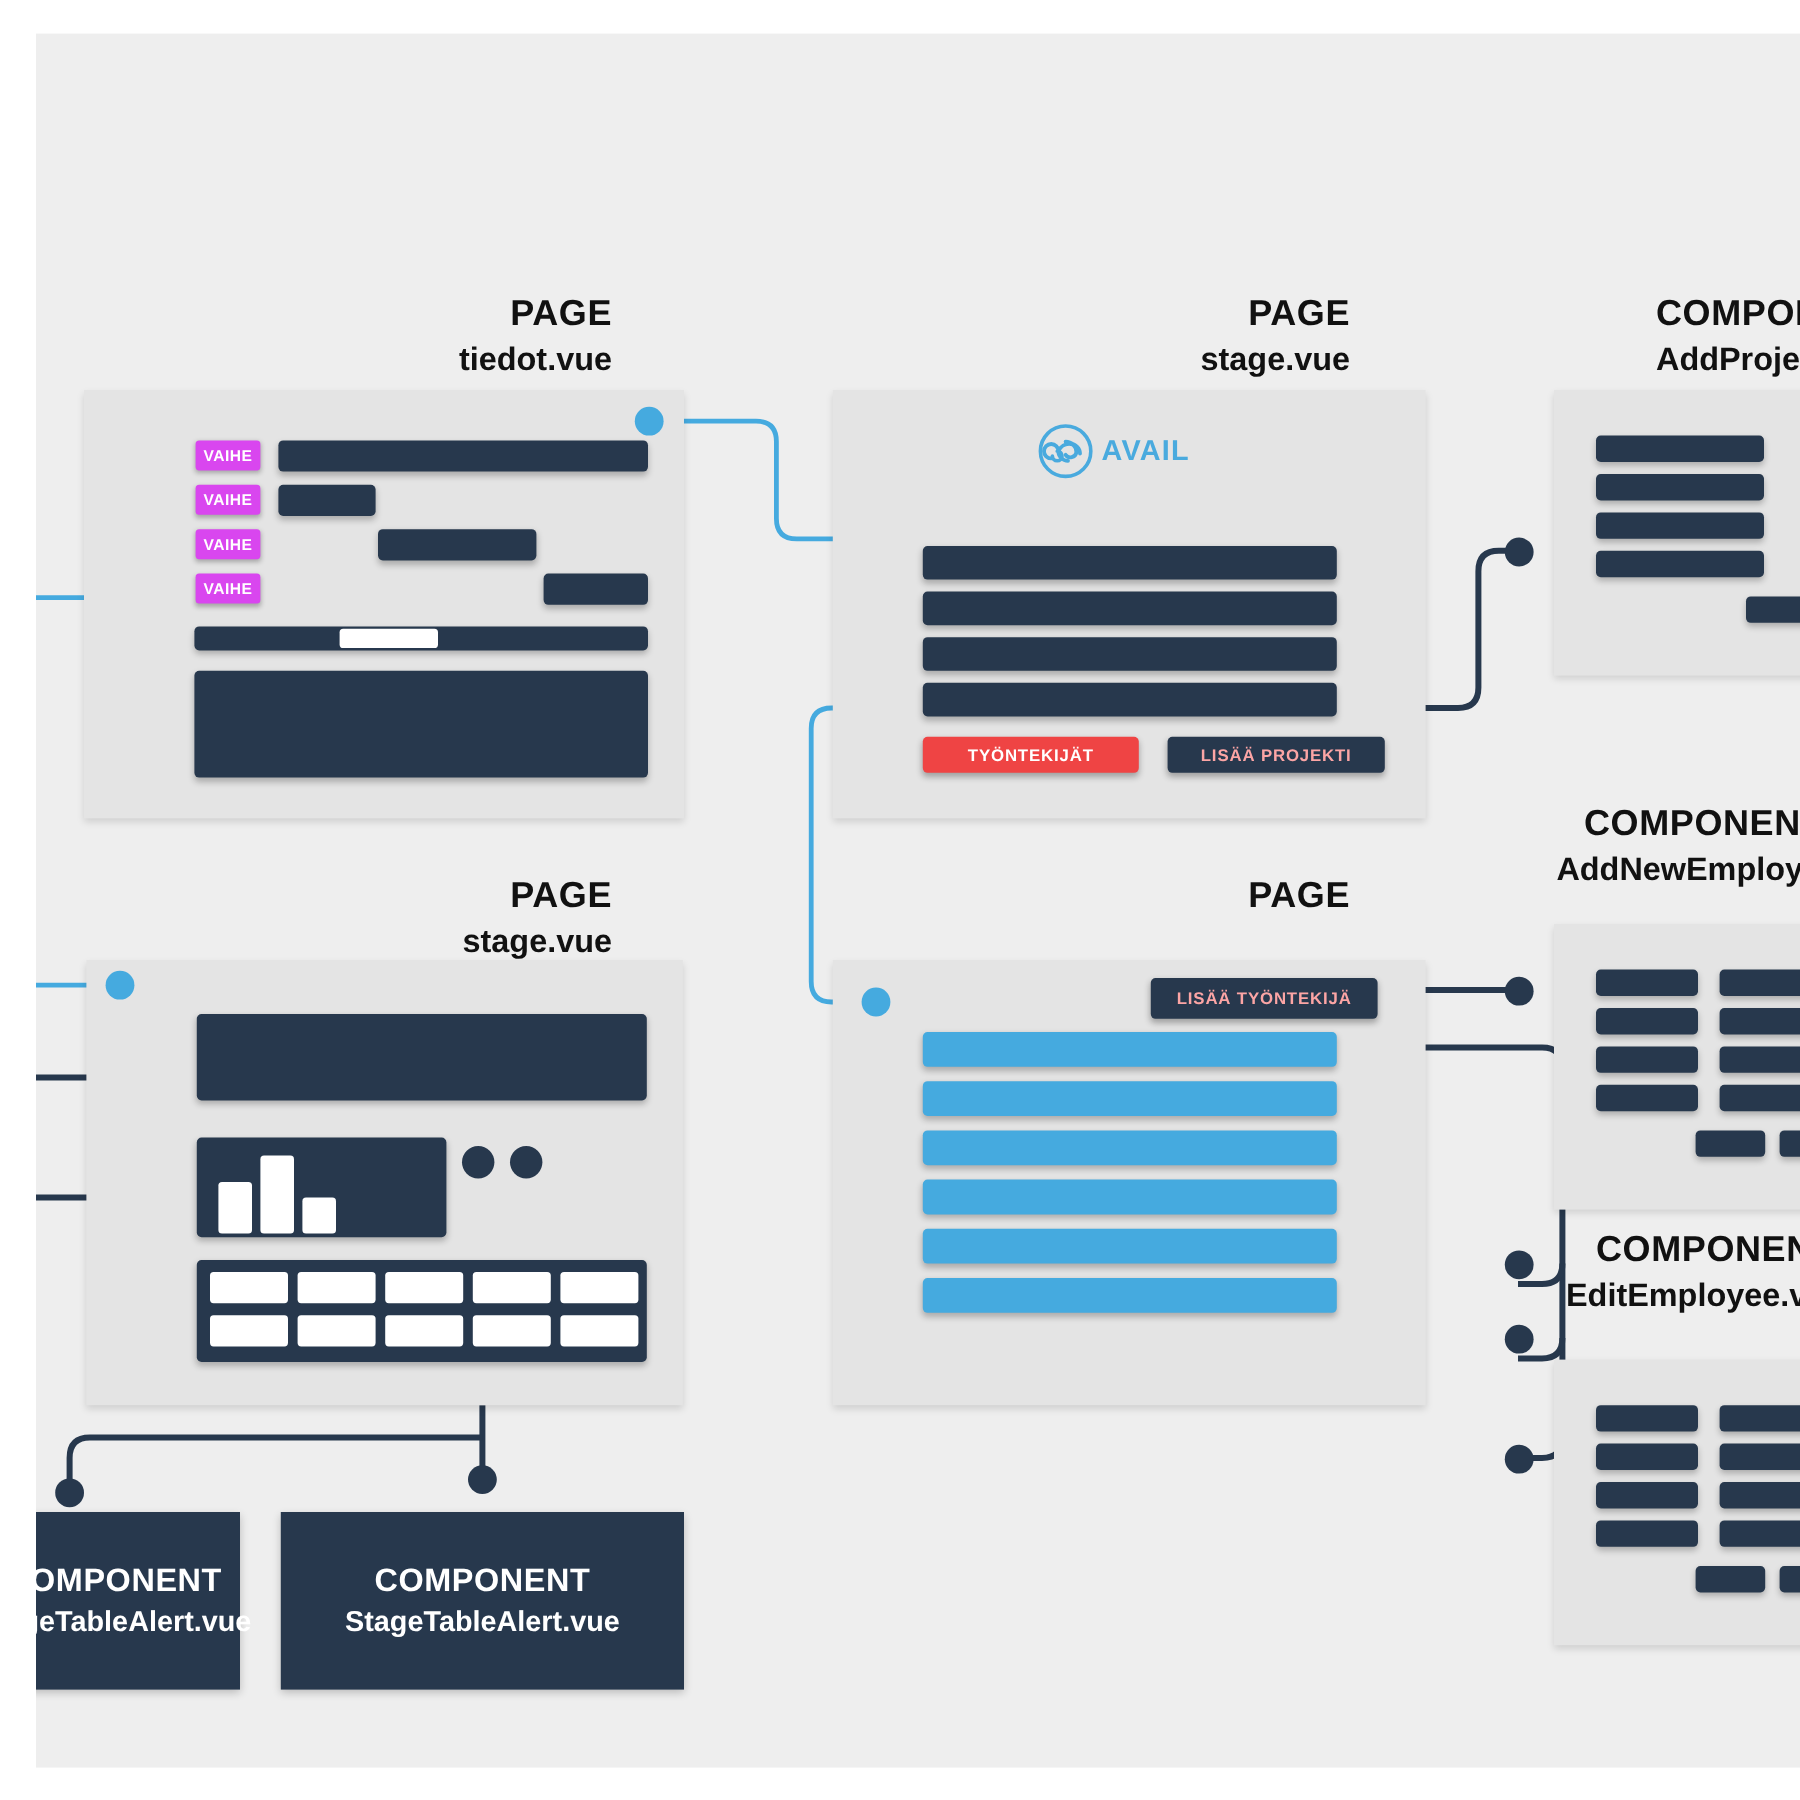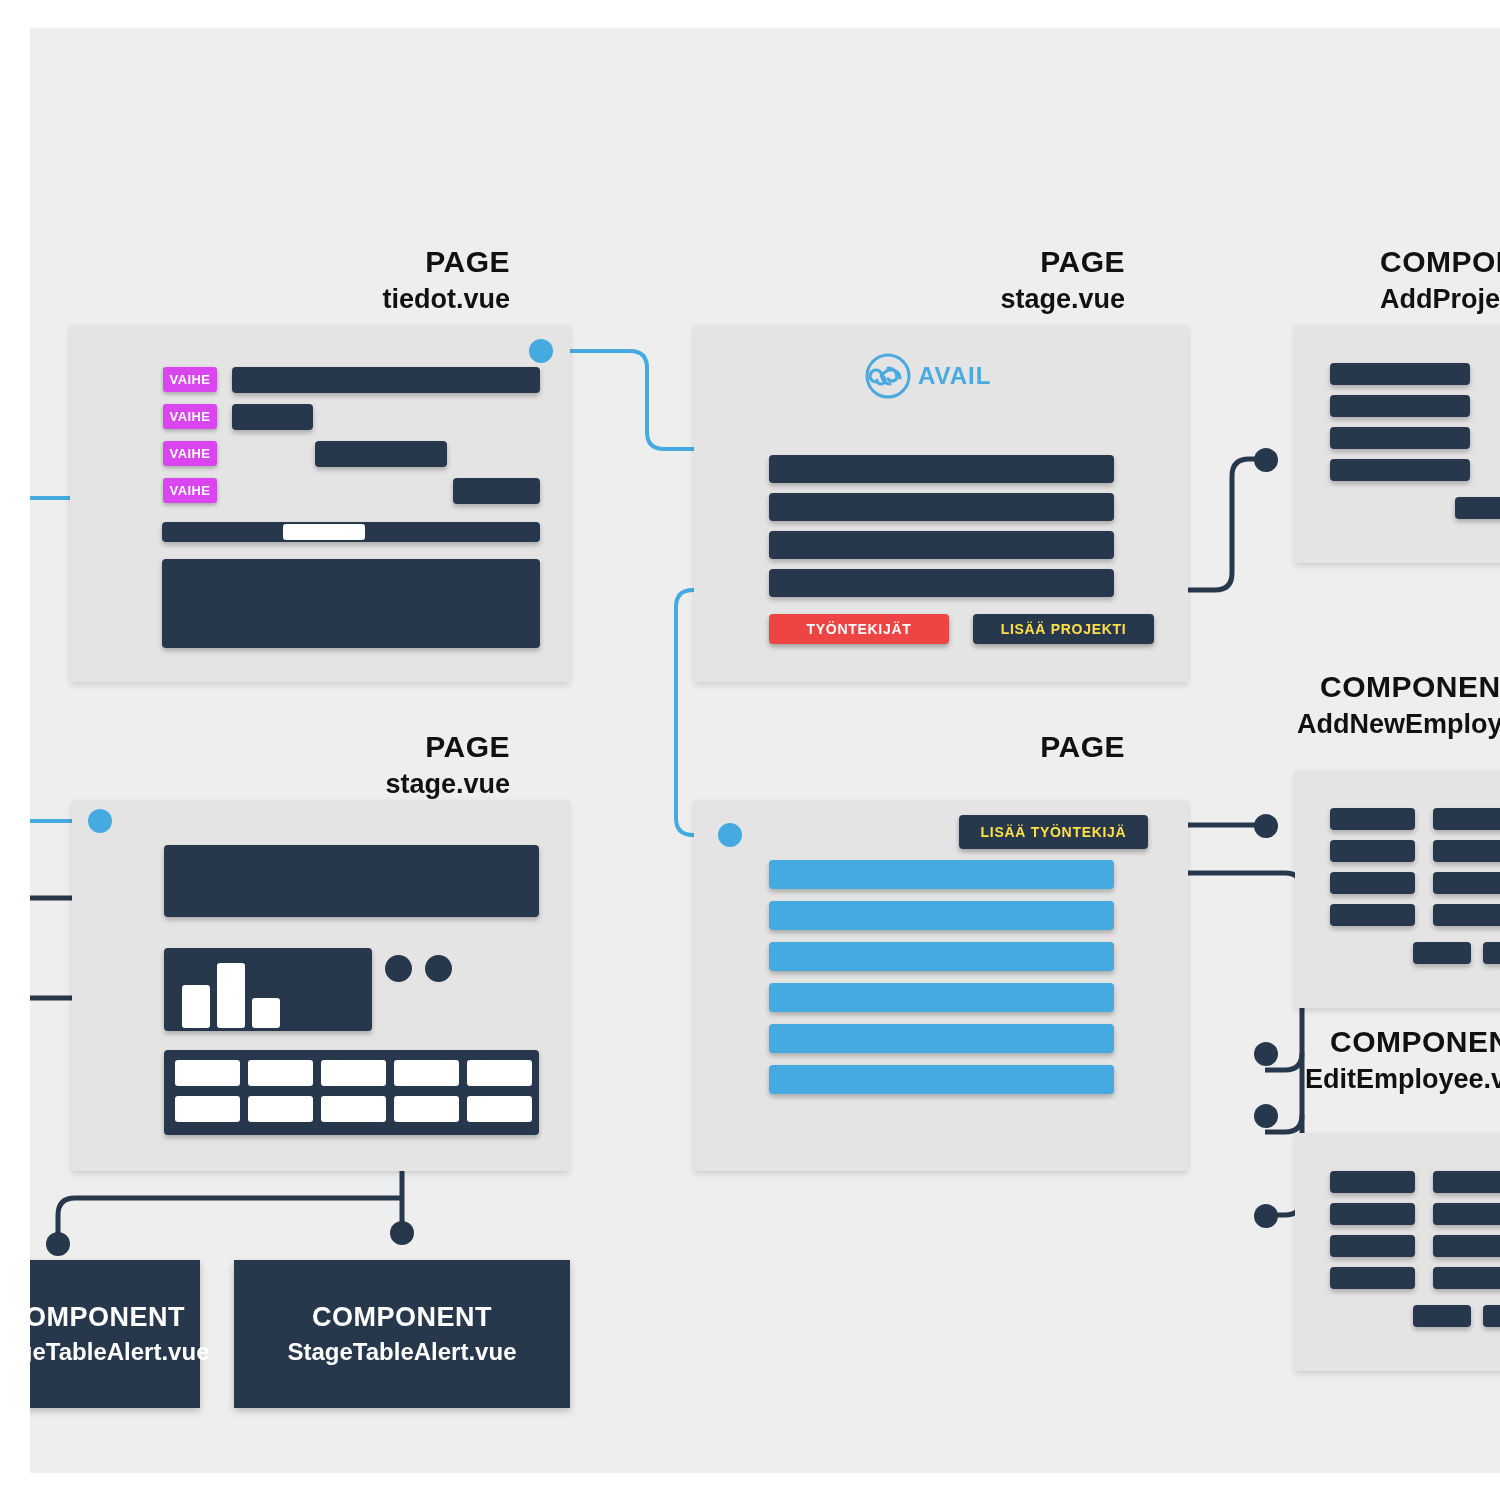--- a/index.html
+++ b/index.html
@@ -59,21 +59,21 @@
     font-size: 13px;
     font-weight: bold;
     letter-spacing: 0.4px;
     display: flex; align-items: center; justify-content: center;
   }
   .btn-dark {
     position: absolute;
     background: #27384d;
     border-radius: 4px;
     box-shadow: 0 3px 5px rgba(0,0,0,0.3);
-    color: #fde047;
+    color: #fca5a5;
     font-size: 14px; font-weight: bold; letter-spacing: 0.7px;
     display: flex; align-items: center; justify-content: center;
   }
   .btn-blue {
     position: absolute;
     background: #ef4444;
     border-radius: 4px;
     box-shadow: 0 3px 5px rgba(0,0,0,0.3);
     color: #ffffff;
     font-size: 14px; font-weight: bold; letter-spacing: 0.7px;

